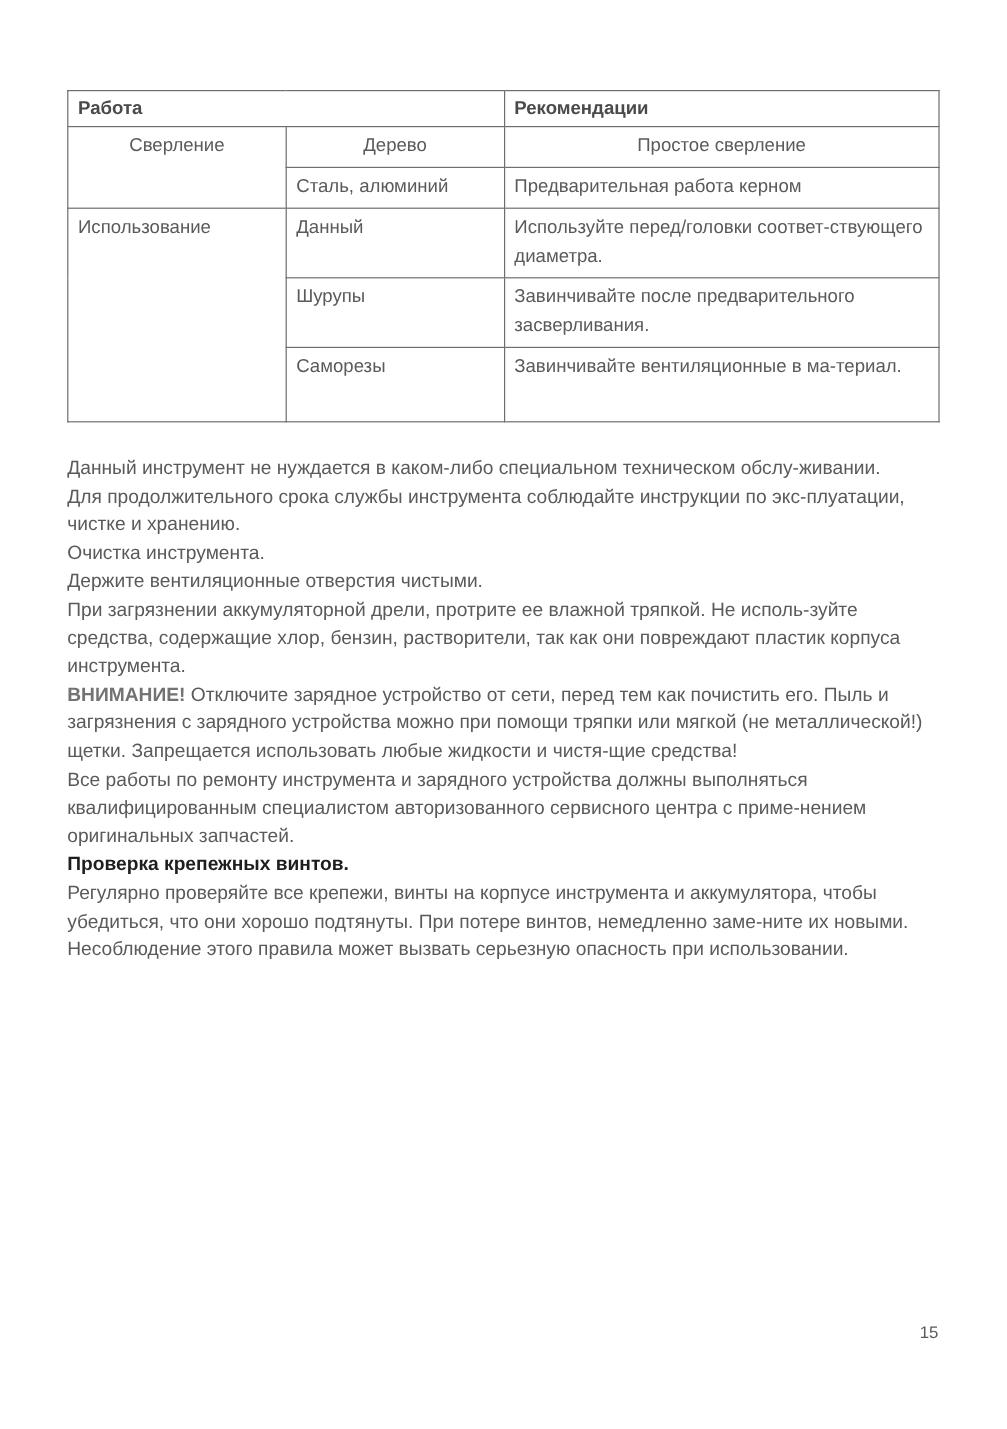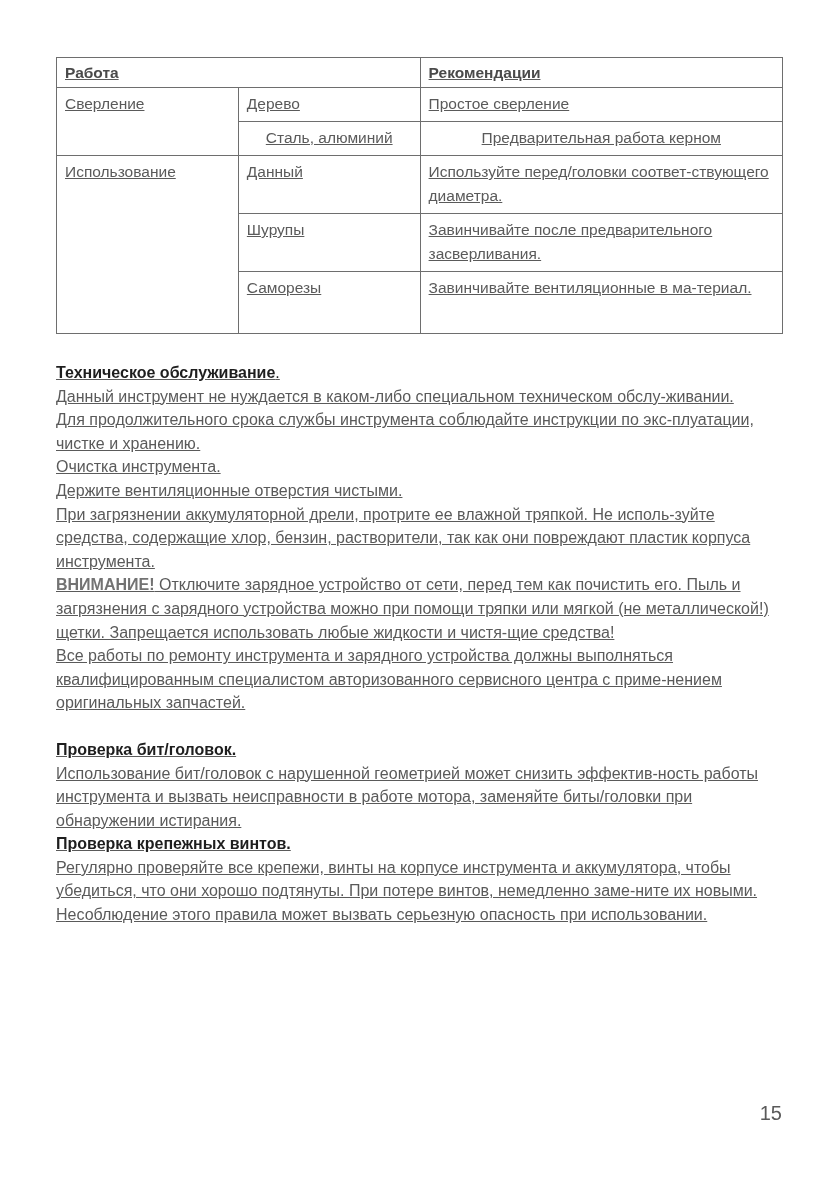--- a/index.html
+++ b/index.html
@@ -1,40 +1,40 @@
 <!DOCTYPE html>
 <html><head>
 <meta charset="utf-8">
 <style>
   html, body { margin: 0; padding: 0; background: #ffffff; }
   body { width: 839px; height: 1191px; position: relative; overflow: hidden;
          font-family: "Liberation Sans", "DejaVu Sans", sans-serif; color: #5a5a5a; }
-  .page { position: absolute; left: 56px; top: 57px; width: 727px; text-decoration: underline; }
+  .page { position: absolute; left: 56px; top: 75px; width: 727px; }
 
   table.spec { border-collapse: collapse; width: 727px; font-size: 15.5px; color: #5a5a5a; }
   table.spec td, table.spec th { border: 1.3px solid #6e6e6e; padding: 4px 8px 5px 8px; vertical-align: top;
          line-height: 24px; text-align: left; font-weight: normal; }
   table.spec th { font-weight: bold; color: #4a4a4a; padding-top: 3px; padding-bottom: 2px; }
   col.c1 { width: 182px; } col.c2 { width: 182px; } col.c3 { width: 363px; }
   tr.hdr th { height: 23px; }
-  tr.r1 td { height: 21px; }
-  tr.r2 td { height: 21px; text-align: center; }
+  tr.r1 td { height: 21px; text-align: center; }
+  tr.r2 td { height: 21px; }
   tr.r3 td, tr.r4 td { height: 44px; }
   tr.r5 td { height: 52px; }
 
   .section { margin: 0; }
   .sec1 { margin-top: 27px; }
   .sec2 { margin-top: 23px; }
   .sec3 { }
   h2 { margin: 0; font-size: 16px; font-weight: bold; color: #1e1e1e; line-height: 23.6px; }
   h2 .dot { font-weight: normal; }
   p { margin: 0; font-size: 16px; line-height: 23.6px; color: #5a5a5a; }
   .warn { font-weight: bold; color: #737373; }
 
-  .page-number { position: absolute; right: 57px; top: 1102px; font-size: 20px; color: #5a5a5a; }
+  .page-number { position: absolute; right: 57px; top: 1102px; font-size: 14px; color: #5a5a5a; }
 </style>
 </head>
 <body>
 
 <div class="page">
 
   <table class="spec">
     <colgroup>
         <col class="c1">
         <col class="c2">
@@ -64,34 +64,29 @@
       <td>Завинчивайте после предварительного засверливания.</td>
     </tr>
     <tr class="r5">
       <td>Саморезы</td>
       <td>Завинчивайте вентиляционные в ма-териал.</td>
     </tr>
   </tbody>
     </table>
 
   <div class="section sec1">
-    <h2><span>Техническое обслуживание</span><span class="dot">.</span></h2>
     <p>Данный инструмент не нуждается в каком-либо специальном техническом обслу-живании.</p>
     <p>Для продолжительного срока службы инструмента соблюдайте инструкции по экс-плуатации, чистке и хранению.</p>
     <p>Очистка инструмента.</p>
     <p>Держите вентиляционные отверстия чистыми.</p>
     <p>При загрязнении аккумуляторной дрели, протрите ее влажной тряпкой. Не исполь-зуйте средства, содержащие хлор, бензин, растворители, так как они повреждают пластик корпуса инструмента.</p>
     <p><span class="warn">ВНИМАНИЕ!</span><span> Отключите зарядное устройство от сети, перед тем как почистить его. Пыль и загрязнения с зарядного устройства можно при помощи тряпки или мягкой (не металлической!) щетки. Запрещается использовать любые жидкости и чистя-щие средства!</span></p>
     <p>Все работы по ремонту инструмента и зарядного устройства должны выполняться квалифицированным специалистом авторизованного сервисного центра с приме-нением оригинальных запчастей.</p>
   </div>
 
-  <div class="section sec2">
-    <h2>Проверка бит/головок.</h2>
-    <p>Использование бит/головок с нарушенной геометрией может снизить эффектив-ность работы инструмента и вызвать неисправности в работе мотора,  заменяйте биты/головки при обнаружении истирания.</p>
-  </div>
 
   <div class="section sec3">
     <h2>Проверка крепежных винтов.</h2>
     <p>Регулярно проверяйте все крепежи, винты на корпусе инструмента и аккумулятора, чтобы убедиться, что они хорошо подтянуты. При потере винтов, немедленно заме-ните их новыми. Несоблюдение этого правила может вызвать серьезную опасность при использовании.</p>
   </div>
 </div>
 
 <div class="page-number">15</div>
 
 </body></html>

